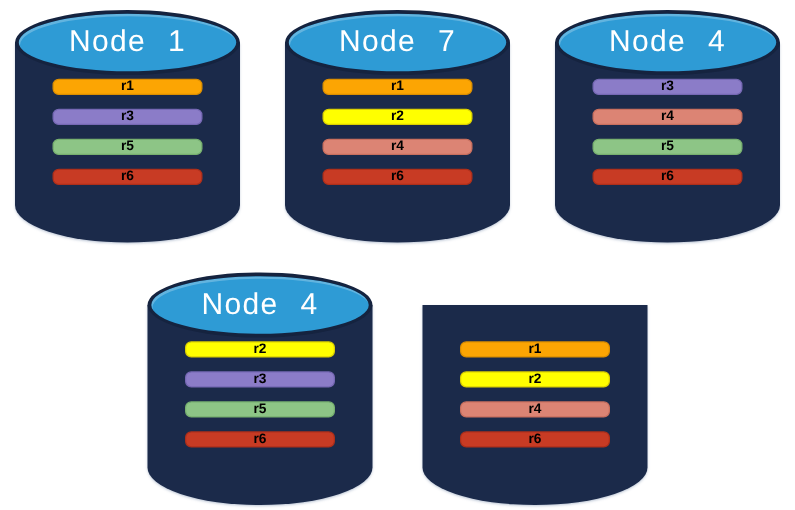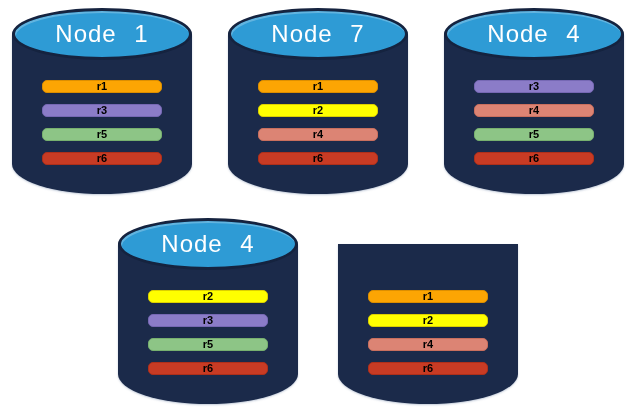--- a/index.html
+++ b/index.html
@@ -55,21 +55,21 @@
   }
   .node-title {
     color: var(--title-color, #FFFFFF);
     font-size: 24px;
     letter-spacing: 1px;
     word-spacing: 10px;
     white-space: nowrap;
   }
   .bars {
     position: absolute;
-    top: 72px;
+    top: 55px;
     left: 50%;
     transform: translateX(-50%);
     width: 120px;
     display: flex;
     flex-direction: column;
     gap: 11px;
   }
   .bar {
     height: 13px;
     box-sizing: border-box;

